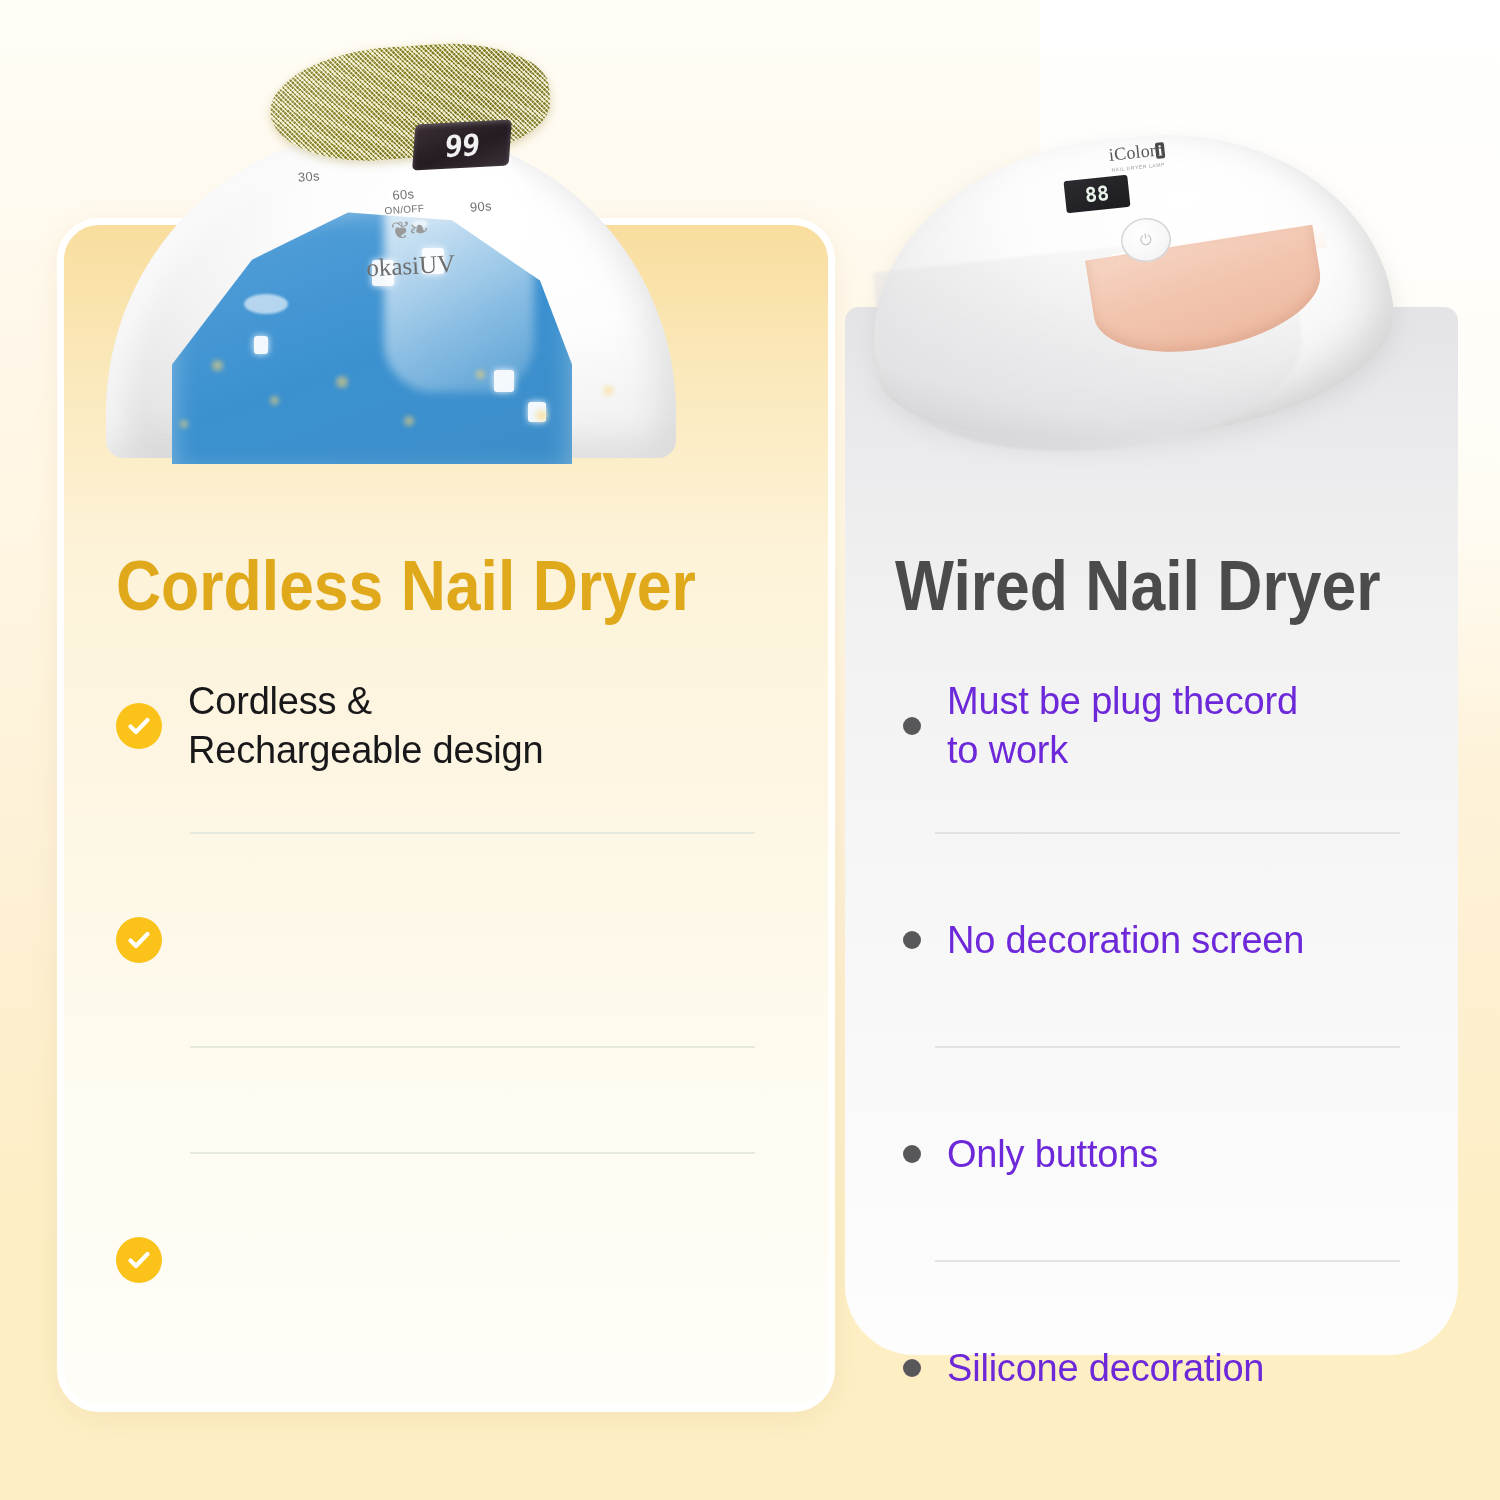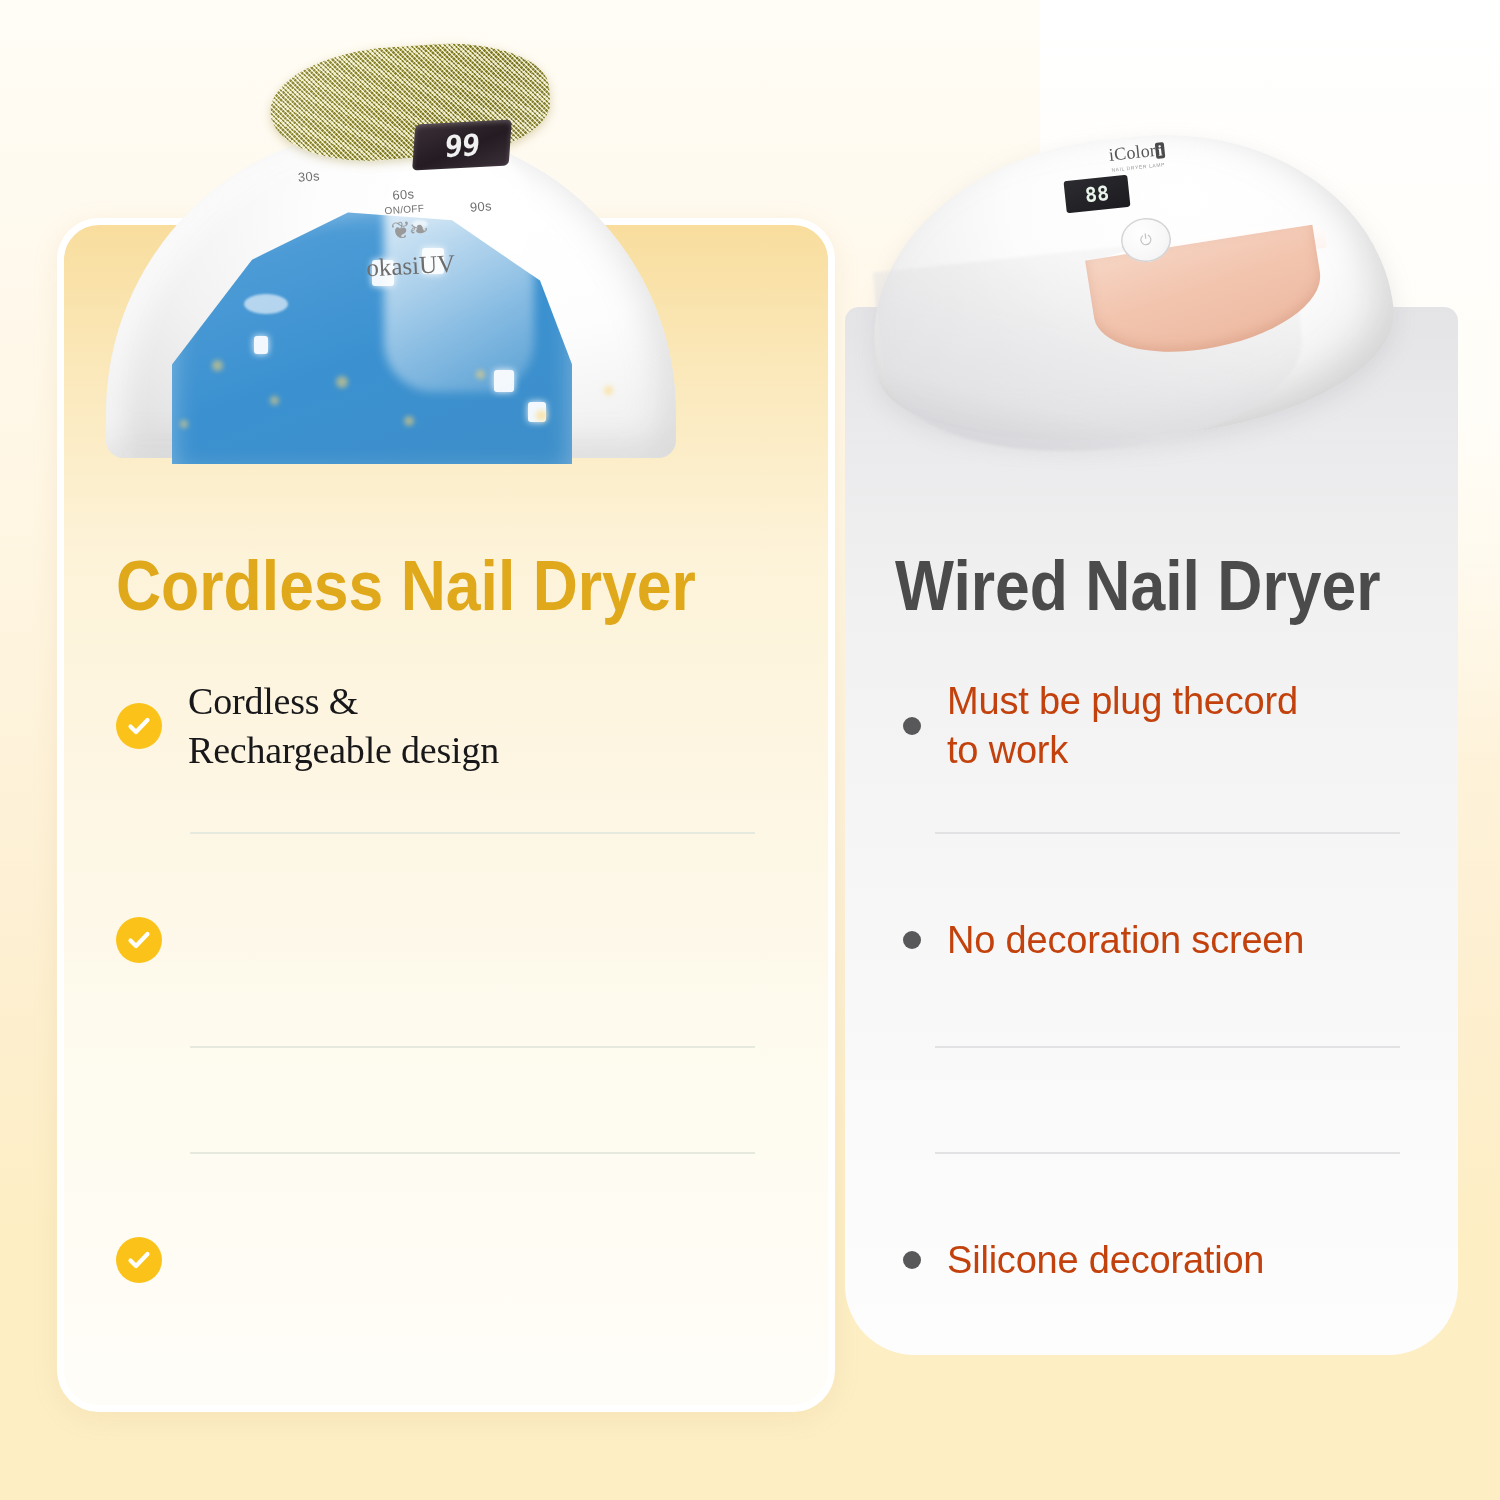--- a/index.html
+++ b/index.html
@@ -168,41 +168,41 @@
   .col-title {
     position:absolute; font-weight:bold; font-stretch:condensed;
     font-size:71px; line-height:1; white-space:nowrap;
     transform:scaleX(0.88); transform-origin:left center;
   }
   #title-left  { left:116px; top:550px; color:#e0a81b; }
   #title-right { left:895px; top:550px; color:#4b4b4b; }
 
   
   .feat-list { position:absolute; }
-  #list-left  { left:116px; top:672px; width:660px;font-family:Liberation Serif, serif; }
+  #list-left  { left:116px; top:672px; width:660px; }
   #list-right { left:890px; top:672px; width:530px; }
 
   .feat-row { display:flex; align-items:center; }
   #list-left .feat-row  { min-height:108px; }
   #list-right .feat-row { min-height:108px; }
 
   .check-icon {
     flex:0 0 auto; width:46px; height:46px; border-radius:50%;
     background:#fbc31a; margin-right:26px;
     display:flex; align-items:center; justify-content:center;
   }
   .check-icon svg { display:block; }
 
   .dot-icon {
     flex:0 0 auto; width:18px; height:18px; border-radius:50%;
     background:#58585a; margin-right:26px; margin-left:13px;
   }
 
   .feat-text { font-size:38px; line-height:1.28; color:#18181a; letter-spacing:-0.2px; }
-  #list-right .feat-text { color:#c2410c; }
+  #list-right .feat-text { color:#6d28d9; }
 
   .divider { height:2px; width:565px; margin-left:74px; }
   #list-left  .divider { background:#e6eade; }
   #list-right .divider { background:#e2e2e4; margin-left:45px; width:465px; }
 
   .sp-1 { height:52px; } .sp-2 { height:52px; }
 </style>
 </head>
 <body>
 
@@ -341,20 +341,24 @@
 
   <div class="feat-row">
     <span class="dot-icon"></span>
     <span class="feat-text">No decoration screen</span>
   </div>
 
   <div class="sp-1"></div>
   <div class="divider"></div>
   <div class="sp-2"></div>
 
+  <div class="feat-row">
+    <span class="dot-icon"></span>
+    <span class="feat-text">Only buttons</span>
+  </div>
 
   <div class="sp-1"></div>
   <div class="divider"></div>
   <div class="sp-2"></div>
 
   <div class="feat-row">
     <span class="dot-icon"></span>
     <span class="feat-text">Silicone decoration</span>
   </div>
 </div>

